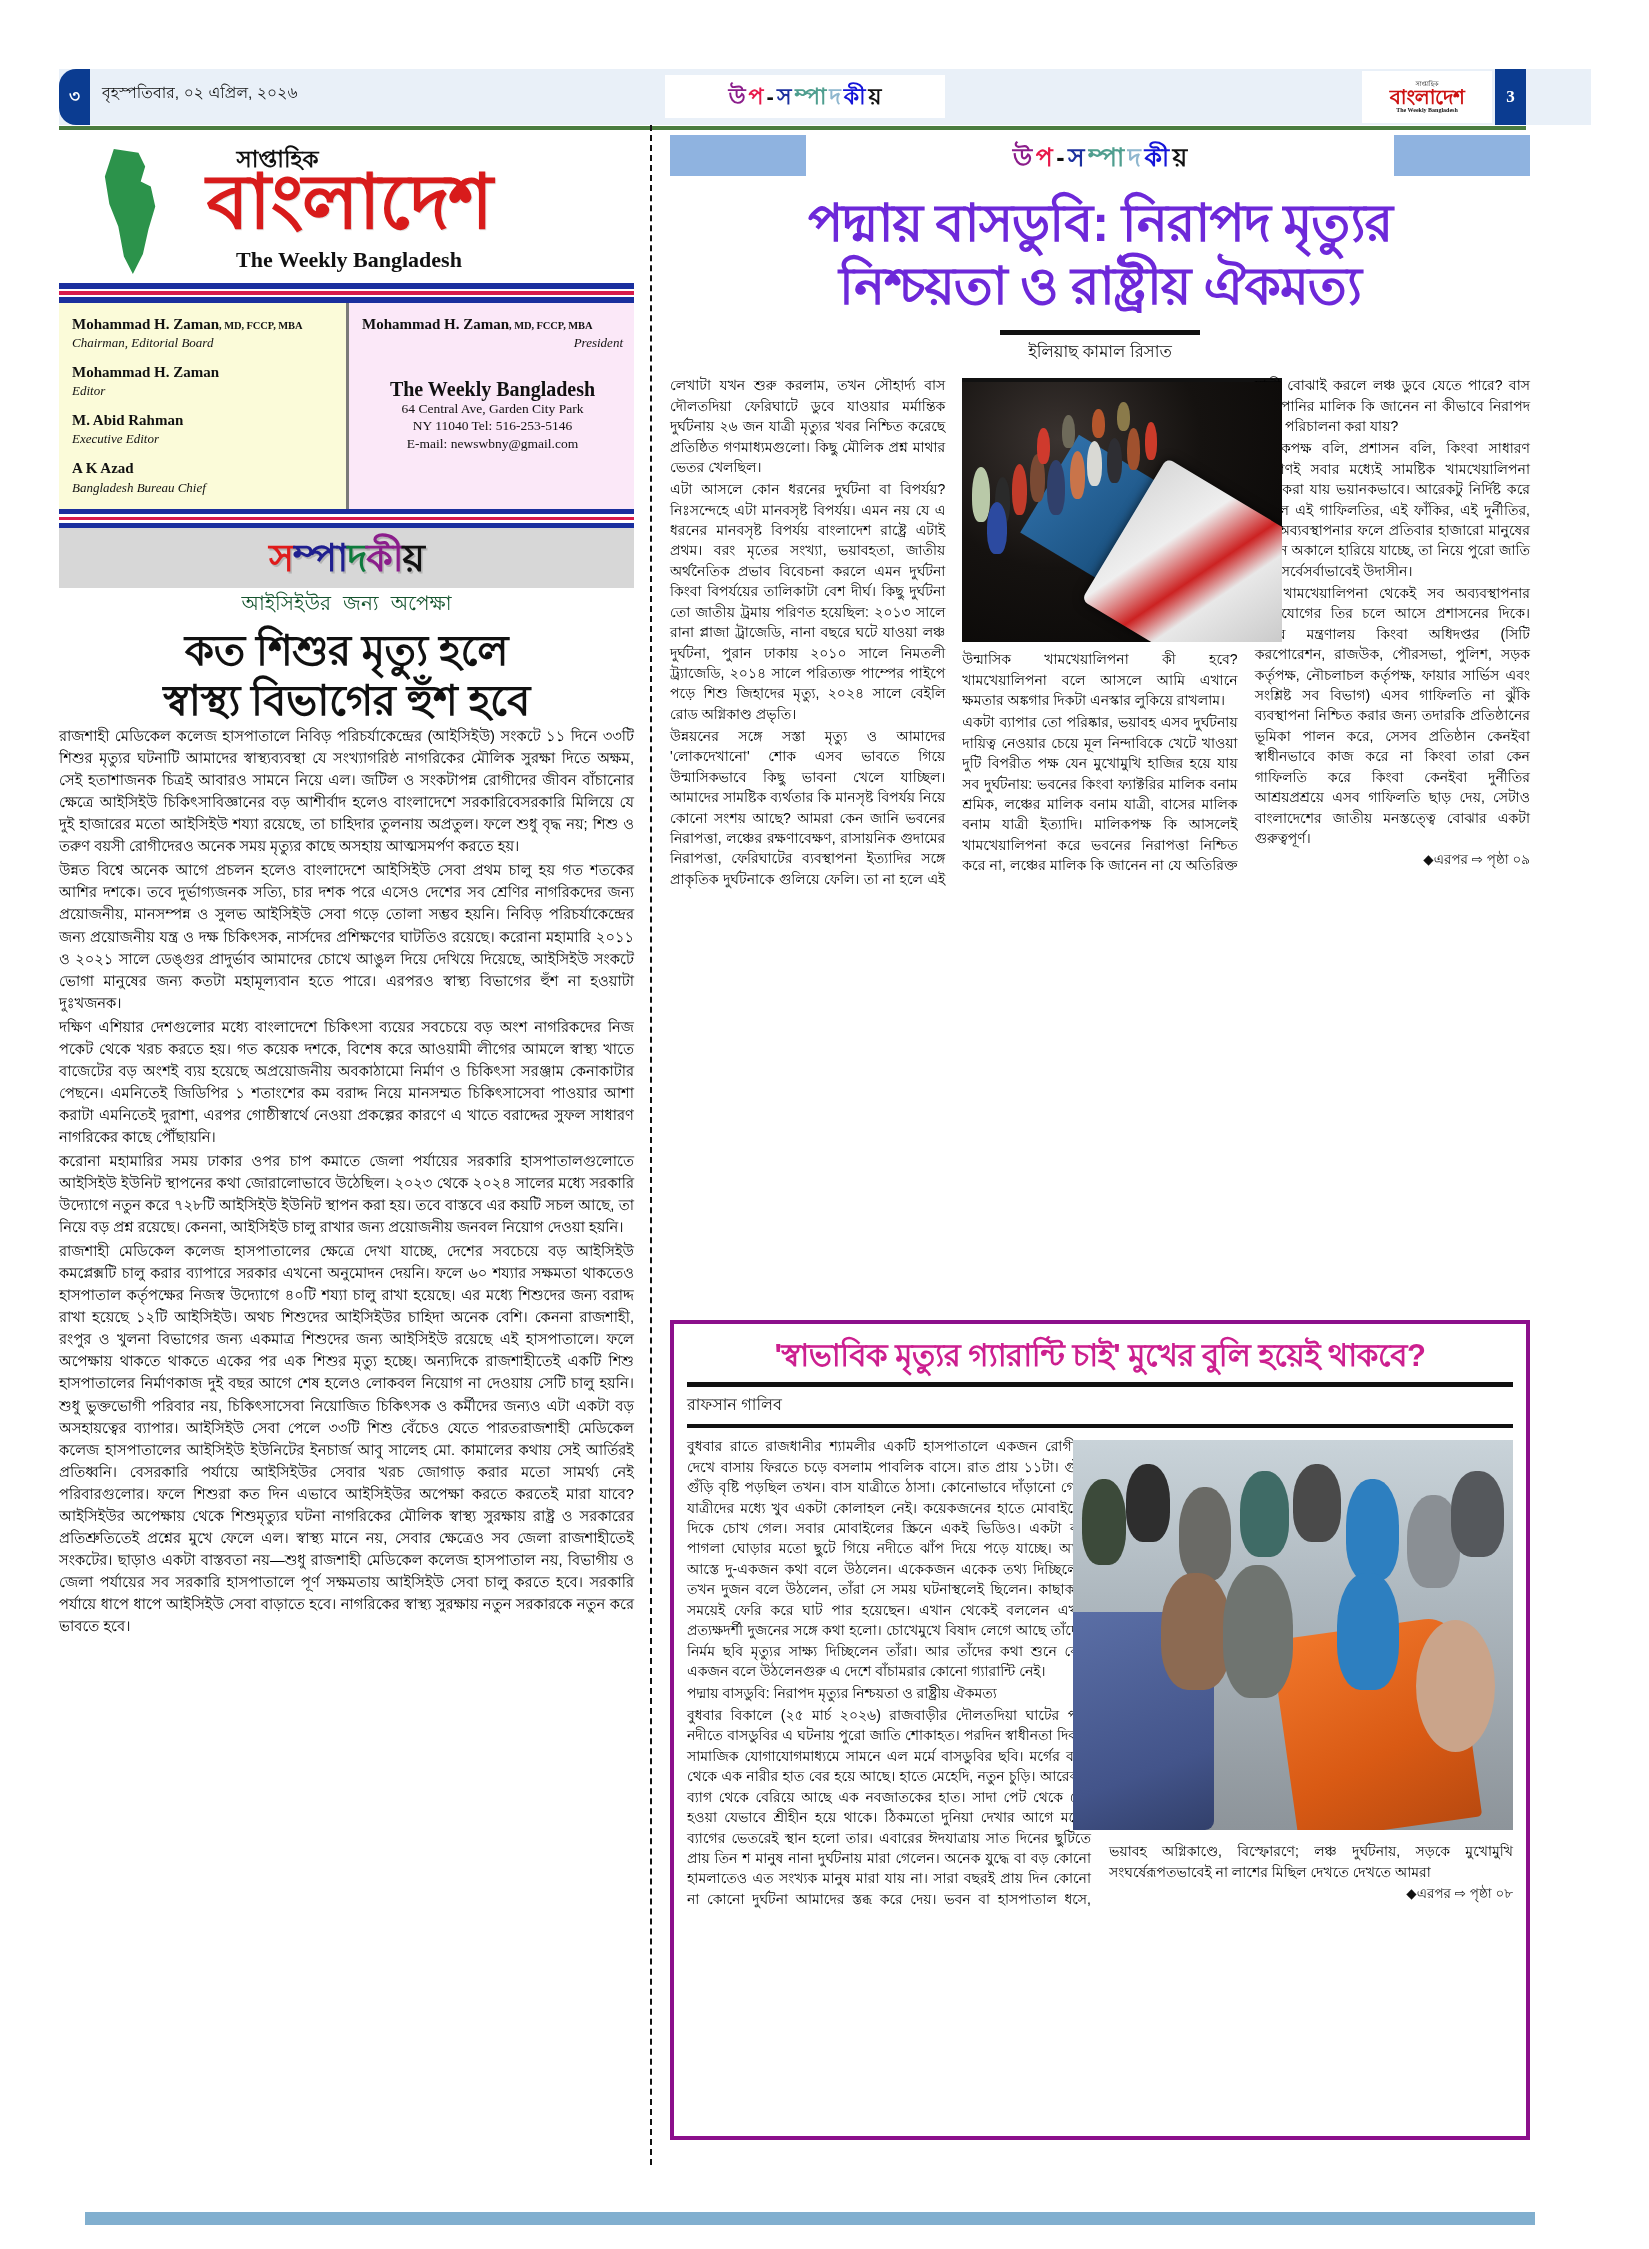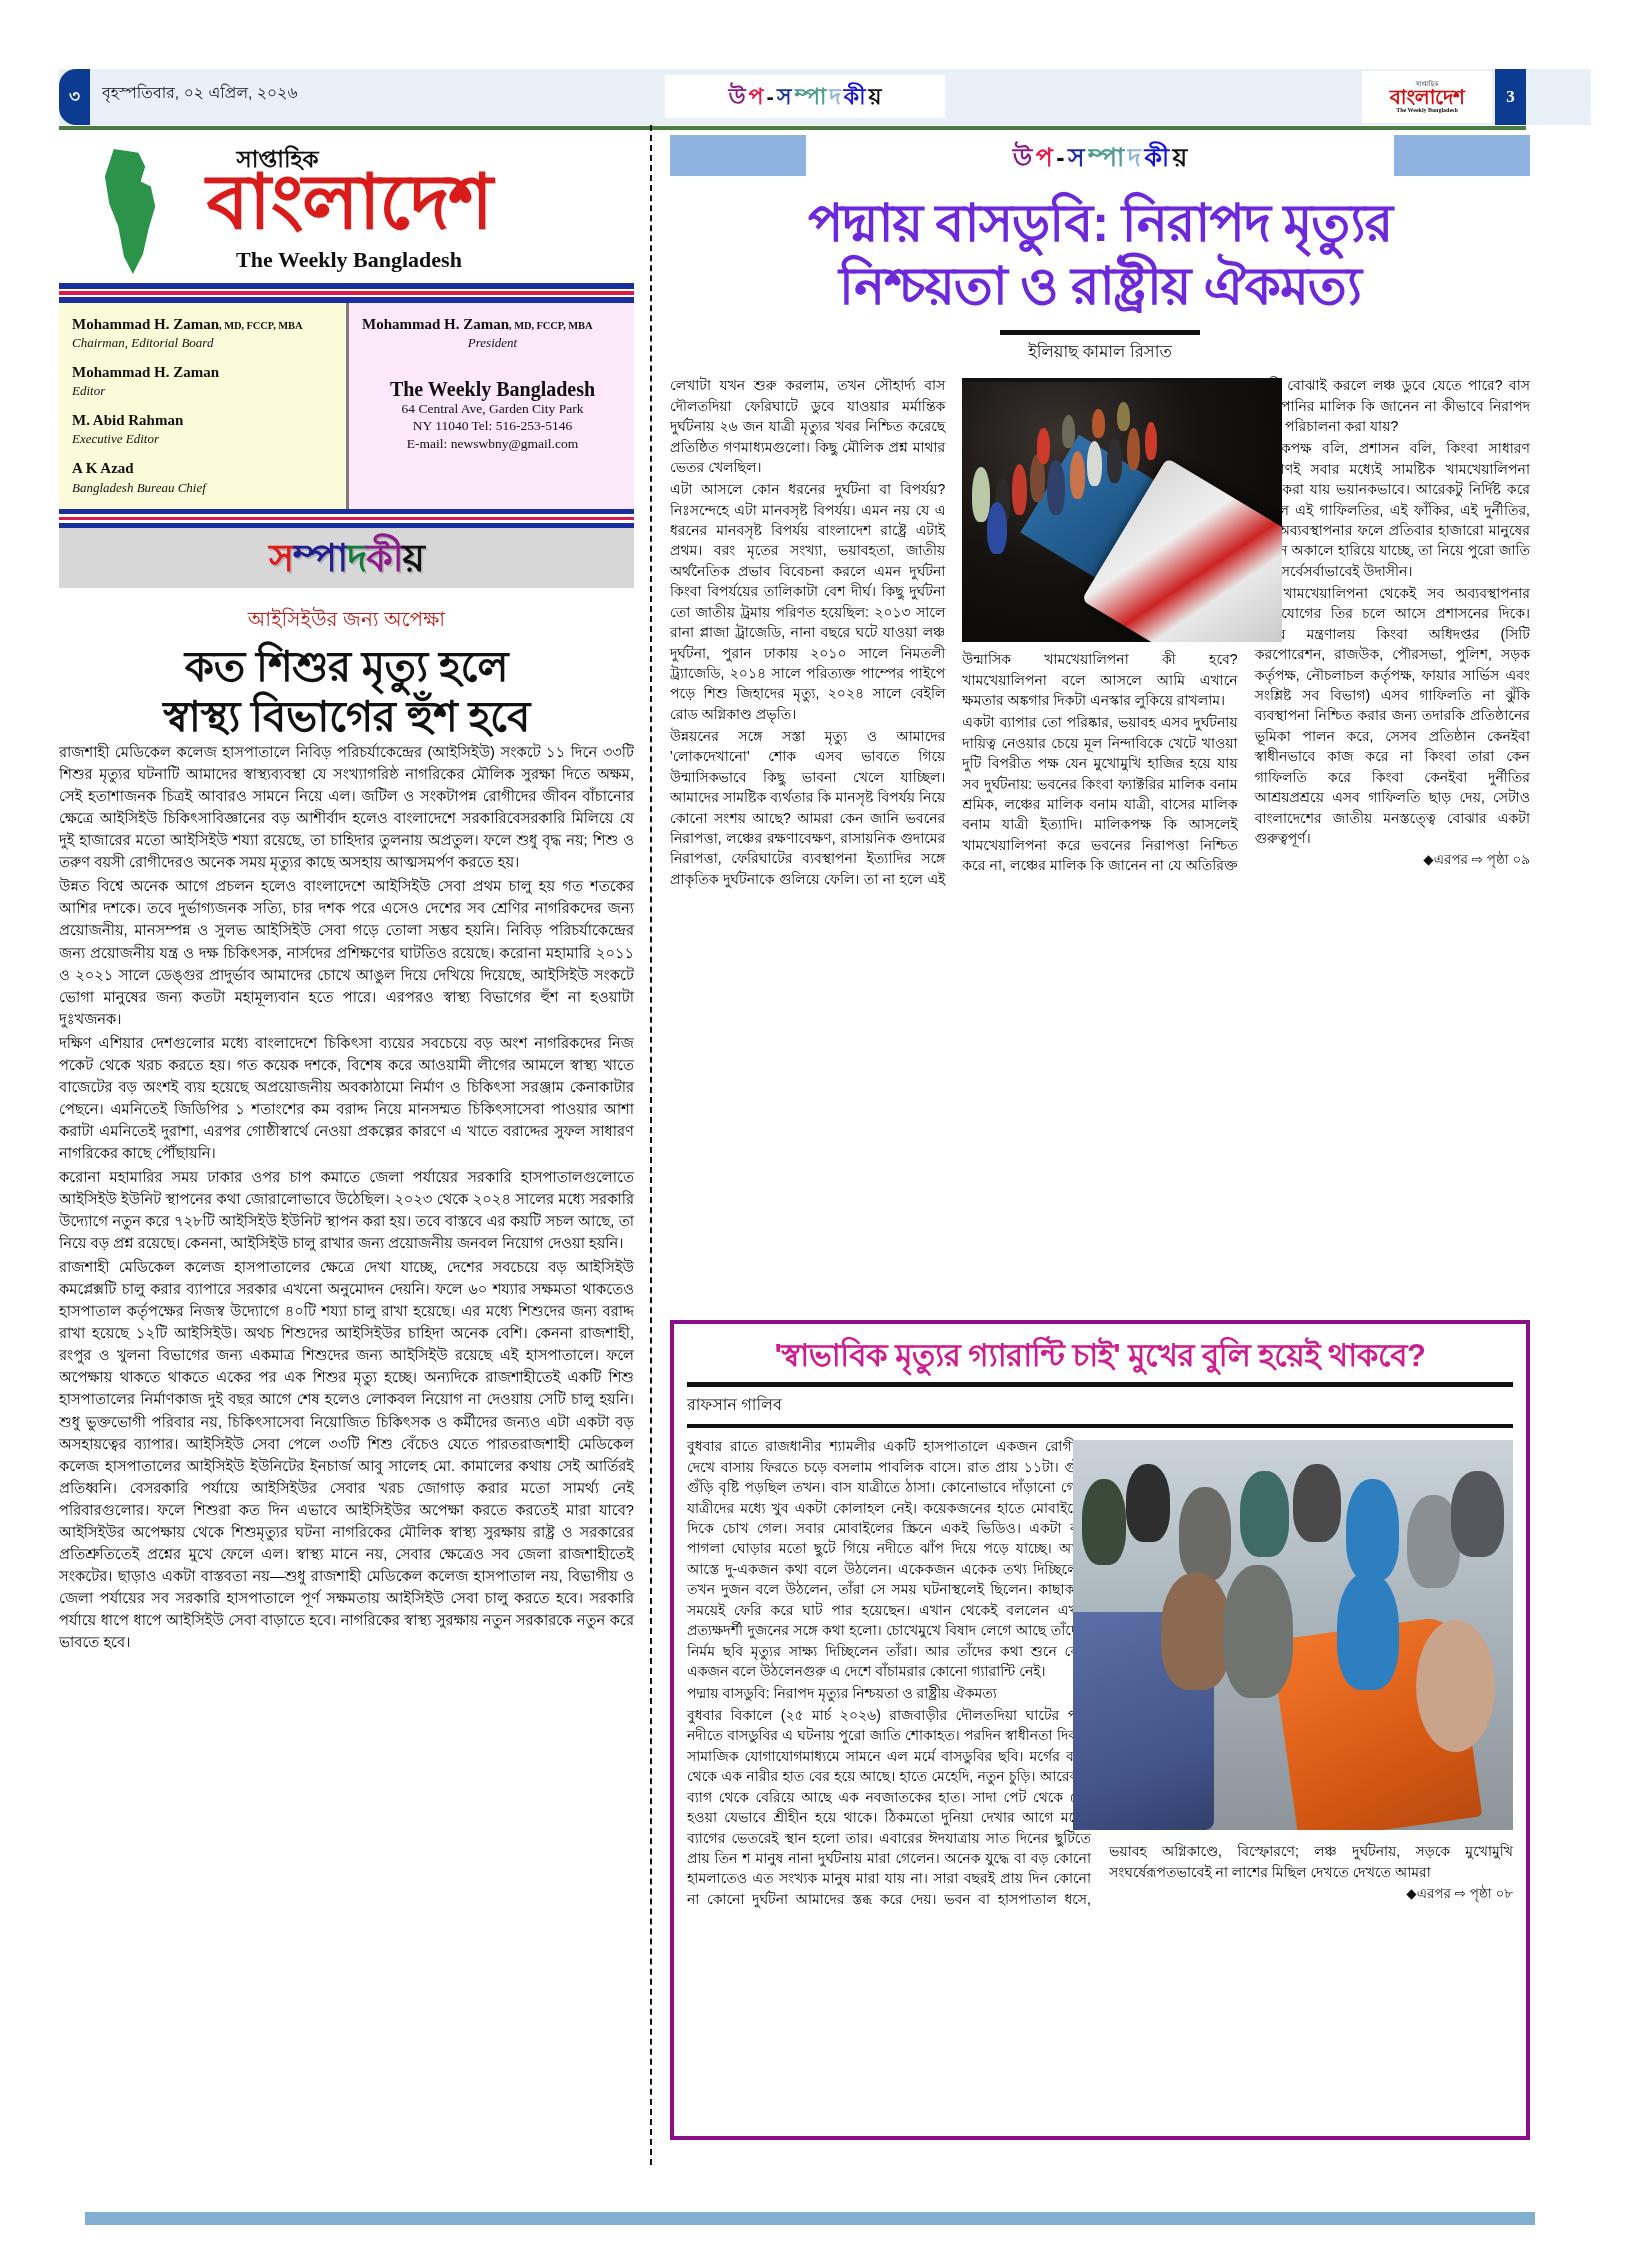--- a/index.html
+++ b/index.html
@@ -74,22 +74,22 @@
   .st-role.last{margin-bottom:0;}
   .sr-title{font-size:20px;font-weight:bold;color:#111;margin-top:27px;line-height:1.1;}
   .sr-line{font-size:13.5px;color:#111;line-height:1.3;margin-top:0;}
 
   .sompad-band{width:575px;height:60px;background:#d7d7d7;position:relative;
                display:flex;align-items:center;justify-content:center;}
   .sompad-word{font-size:38px;font-weight:bold;line-height:1;letter-spacing:-1px;
                font-family:"Liberation Sans","DejaVu Sans",sans-serif;
                text-shadow:1.5px 1.5px 0 rgba(150,150,150,.55);}
 
-  .ed-kicker{width:575px;text-align:center;font-size:20px;color:#b91c1c;margin-top:16px;
-             font-family:Liberation Sans, sans-serif;}
+  .ed-kicker{width:575px;text-align:center;font-size:20px;color:#14532d;margin-top:0;
+             font-family:Liberation Mono, monospace;}
   .ed-head{width:575px;text-align:center;font-size:42px;line-height:1.18;font-weight:bold;
            color:#111;margin-top:5px;letter-spacing:-0.5px;
            font-family:"Liberation Sans","DejaVu Sans",sans-serif;}
 
   .ed-body{width:575px;font-size:14.7px;line-height:1.5;color:#000;
            text-align:justify;text-justify:inter-word;
            font-family:"Liberation Sans","DejaVu Sans",sans-serif;}
   .ed-body p{margin:0 0 2px 0;text-indent:0;}
 
   
@@ -224,21 +224,21 @@
         <div class="st-name">A K Azad</div>
         <div class="st-role last">Bangladesh Bureau Chief</div>
       </div>
 
       <div class="staff-div"></div>
 
       <div class="staff-right">
         <div class="st-name" style="text-align:left">
           <span>Mohammad H. Zaman</span><span class="deg">, <span>MD, FCCP, MBA</span></span>
         </div>
-        <div class="st-role" style="text-align:center">President</div>
+        <div class="st-role" style="text-align:right">President</div>
         <div class="sr-title">The Weekly Bangladesh</div>
         <div class="sr-line">64 Central Ave, Garden City Park</div>
         <div class="sr-line">NY 11040 Tel: 516-253-5146</div>
         <div class="sr-line">E-mail: newswbny@gmail.com</div>
       </div>
     </div>
 
     <div class="stripe-blue"></div>
     <div class="stripe-white"></div>
     <div class="stripe-red"></div>

